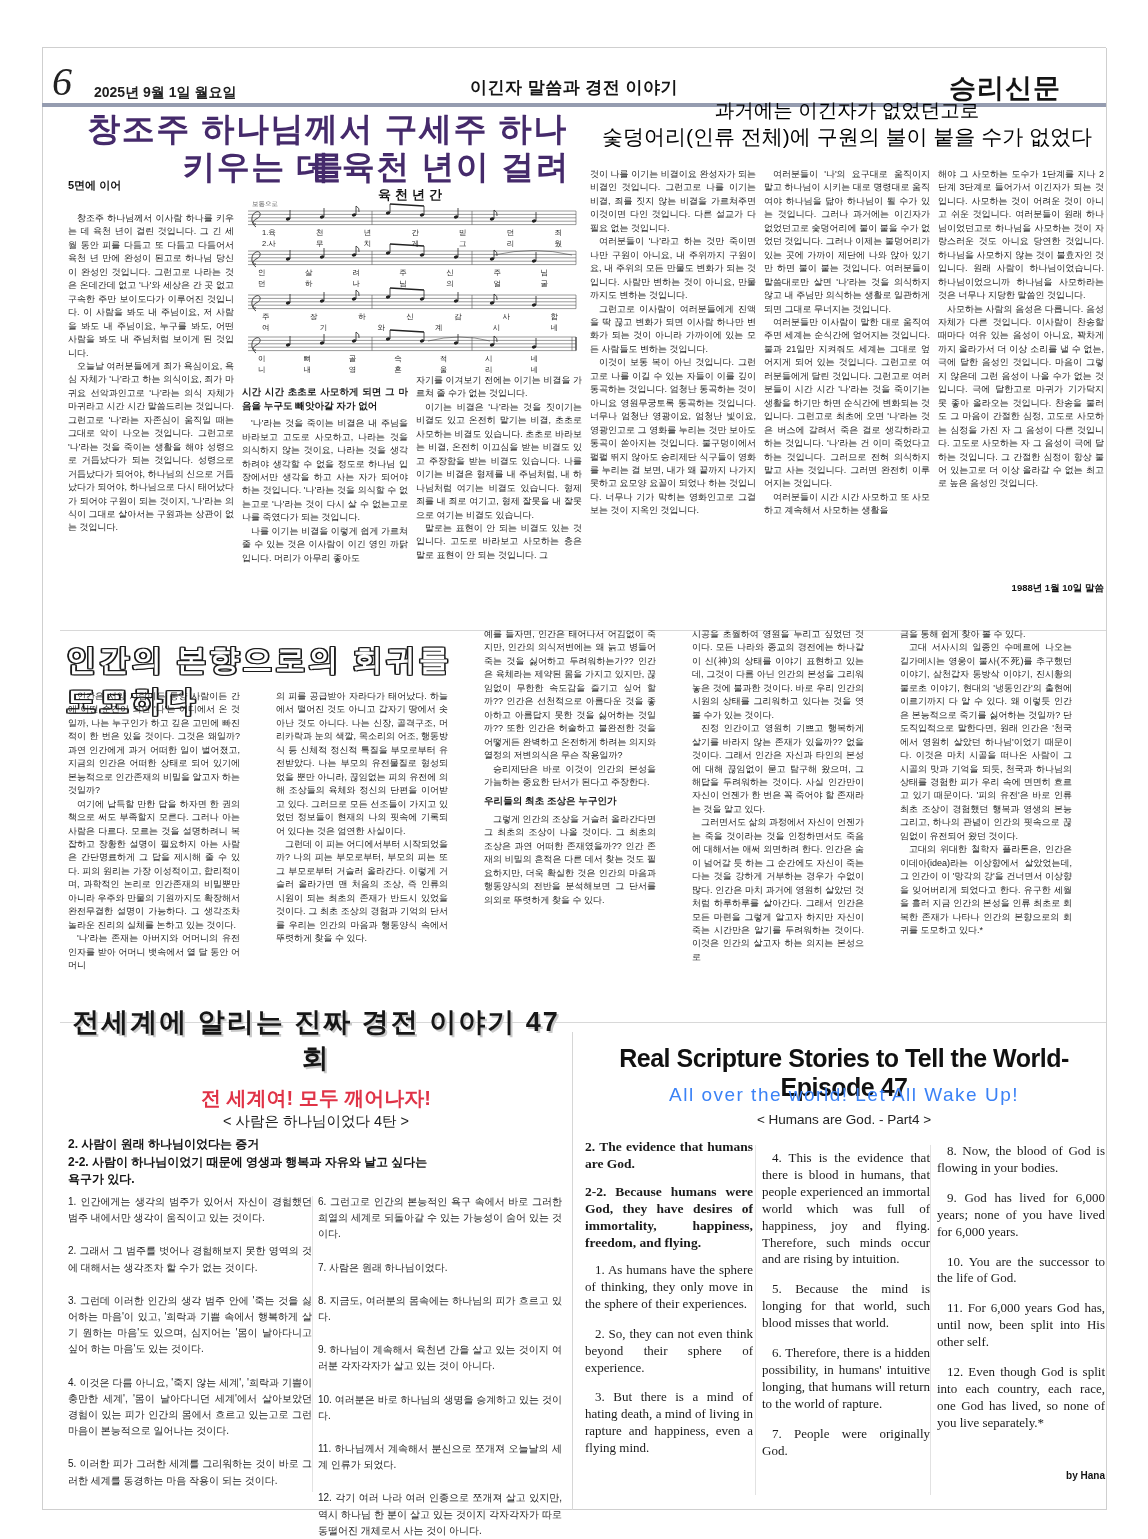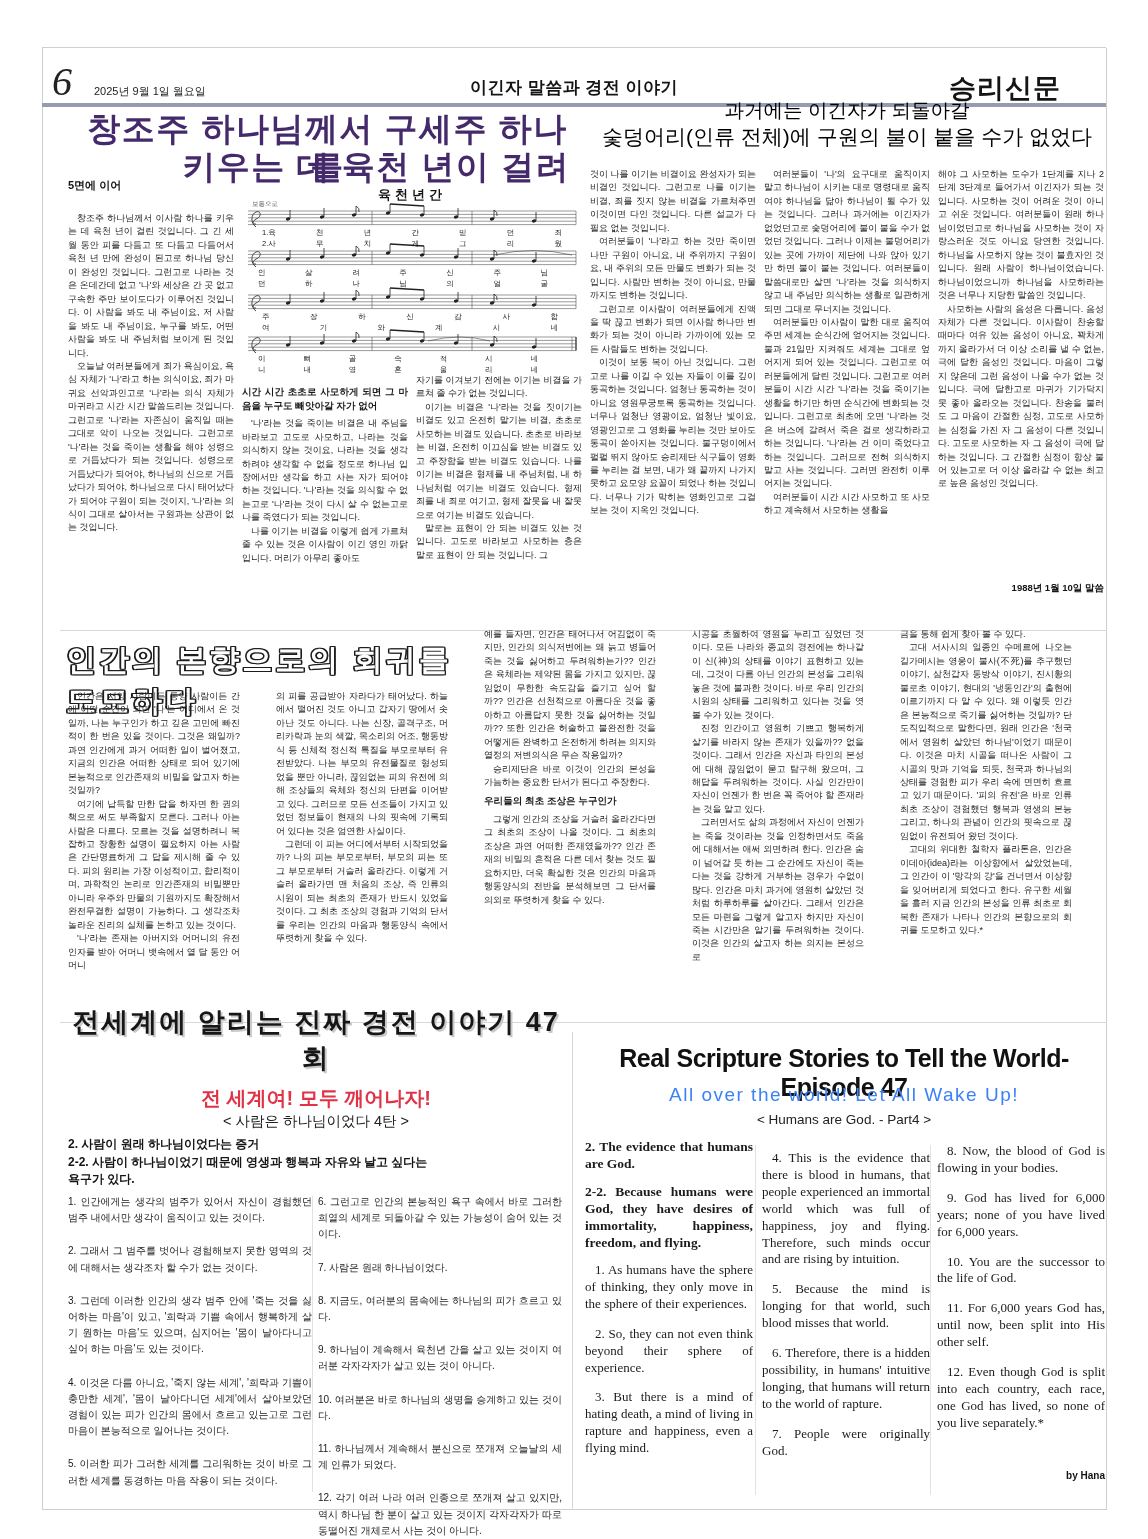--- a/index.html
+++ b/index.html
@@ -2,21 +2,21 @@
 <html><head>
 <meta charset="utf-8">
 <style>
   html,body{margin:0;padding:0;background:#f2f2f2;}
   .page{position:relative;width:1148px;height:1539px;background:#ffffff;margin:0 auto;
         font-family:"Liberation Sans","DejaVu Sans",sans-serif;color:#141414;overflow:hidden;}
   .abs{position:absolute;}
   .rule{position:absolute;background:#cfcfcf;}
   
   .pageno{font-family:"Liberation Serif","DejaVu Serif",serif;font-style:italic;font-size:40px;line-height:40px;color:#222;}
-  .hdate{font-size:11px;font-weight:normal;color:#222;}
+  .hdate{font-size:14px;font-weight:bold;color:#222;}
   .hsection{font-size:17px;font-weight:bold;letter-spacing:0.5px;text-align:center;}
   .masthead{font-size:27px;font-weight:800;letter-spacing:1px;text-align:center;}
   .heavyrule{position:absolute;background:#959cb0;}
   
   .t1{font-weight:800;font-size:33px;letter-spacing:1.5px;line-height:38px;}
   .t2{font-weight:500;color:#000;text-align:center;}
   .cont-note{font-size:11px;font-weight:bold;}
   
   .col{position:absolute;font-size:9px;line-height:13.45px;text-align:justify;word-break:break-all;
        color:#1a1a1a;overflow:hidden;}
@@ -63,21 +63,21 @@
   <div class="abs pageno" style="left:52px;top:62px;">6</div>
   <div class="abs hdate" style="left:94px;top:84px;">2025년 9월 1일 월요일</div>
   <div class="abs hsection" style="left:374px;top:76px;width:400px;">이긴자 말씀과 경전 이야기</div>
   <div class="abs masthead" style="left:905px;top:70px;width:200px;">승리신문</div>
   <div class="heavyrule" style="left:42px;top:103px;width:1064px;height:4px;"></div>
 
   <div class="abs t1" style="left:85px;top:110px;width:485px;text-align:center;color:#452a6b;">창조주 하나님께서 구세주 하나를</div>
   <div class="abs t1" style="left:85px;top:148px;width:485px;text-align:right;padding-right:6px;color:#452a6b;">키우는 데 육천 년이 걸려</div>
   <div class="abs cont-note" style="left:68px;top:178px;">5면에 이어</div>
 
-  <div class="abs t2" style="left:590px;top:97px;width:514px;font-size:19.5px;">과거에는 이긴자가 되돌아갈</div>
+  <div class="abs t2" style="left:590px;top:97px;width:514px;font-size:19.5px;">과거에는 이긴자가 없었던고로</div>
   <div class="abs t2" style="left:590px;top:123px;width:514px;font-size:21px;">숯덩어리(인류 전체)에 구원의 불이 붙을 수가 없었다</div>
 
   <div class="abs score-title" style="left:242px;top:186px;width:340px;">육천년간</div>
   <div class="abs score-tempo" style="left:252px;top:200px;">보통으로</div>
   <svg id="score-svg" class="abs" style="left:242px;top:203px;" width="340" height="172">
       <line x1="6" y1="8" x2="334" y2="8" stroke="#555" stroke-width="0.6"></line>
       <line x1="6" y1="11.4" x2="334" y2="11.4" stroke="#555" stroke-width="0.6"></line>
       <line x1="6" y1="14.8" x2="334" y2="14.8" stroke="#555" stroke-width="0.6"></line>
       <line x1="6" y1="18.2" x2="334" y2="18.2" stroke="#555" stroke-width="0.6"></line>
       <line x1="6" y1="21.6" x2="334" y2="21.6" stroke="#555" stroke-width="0.6"></line>

